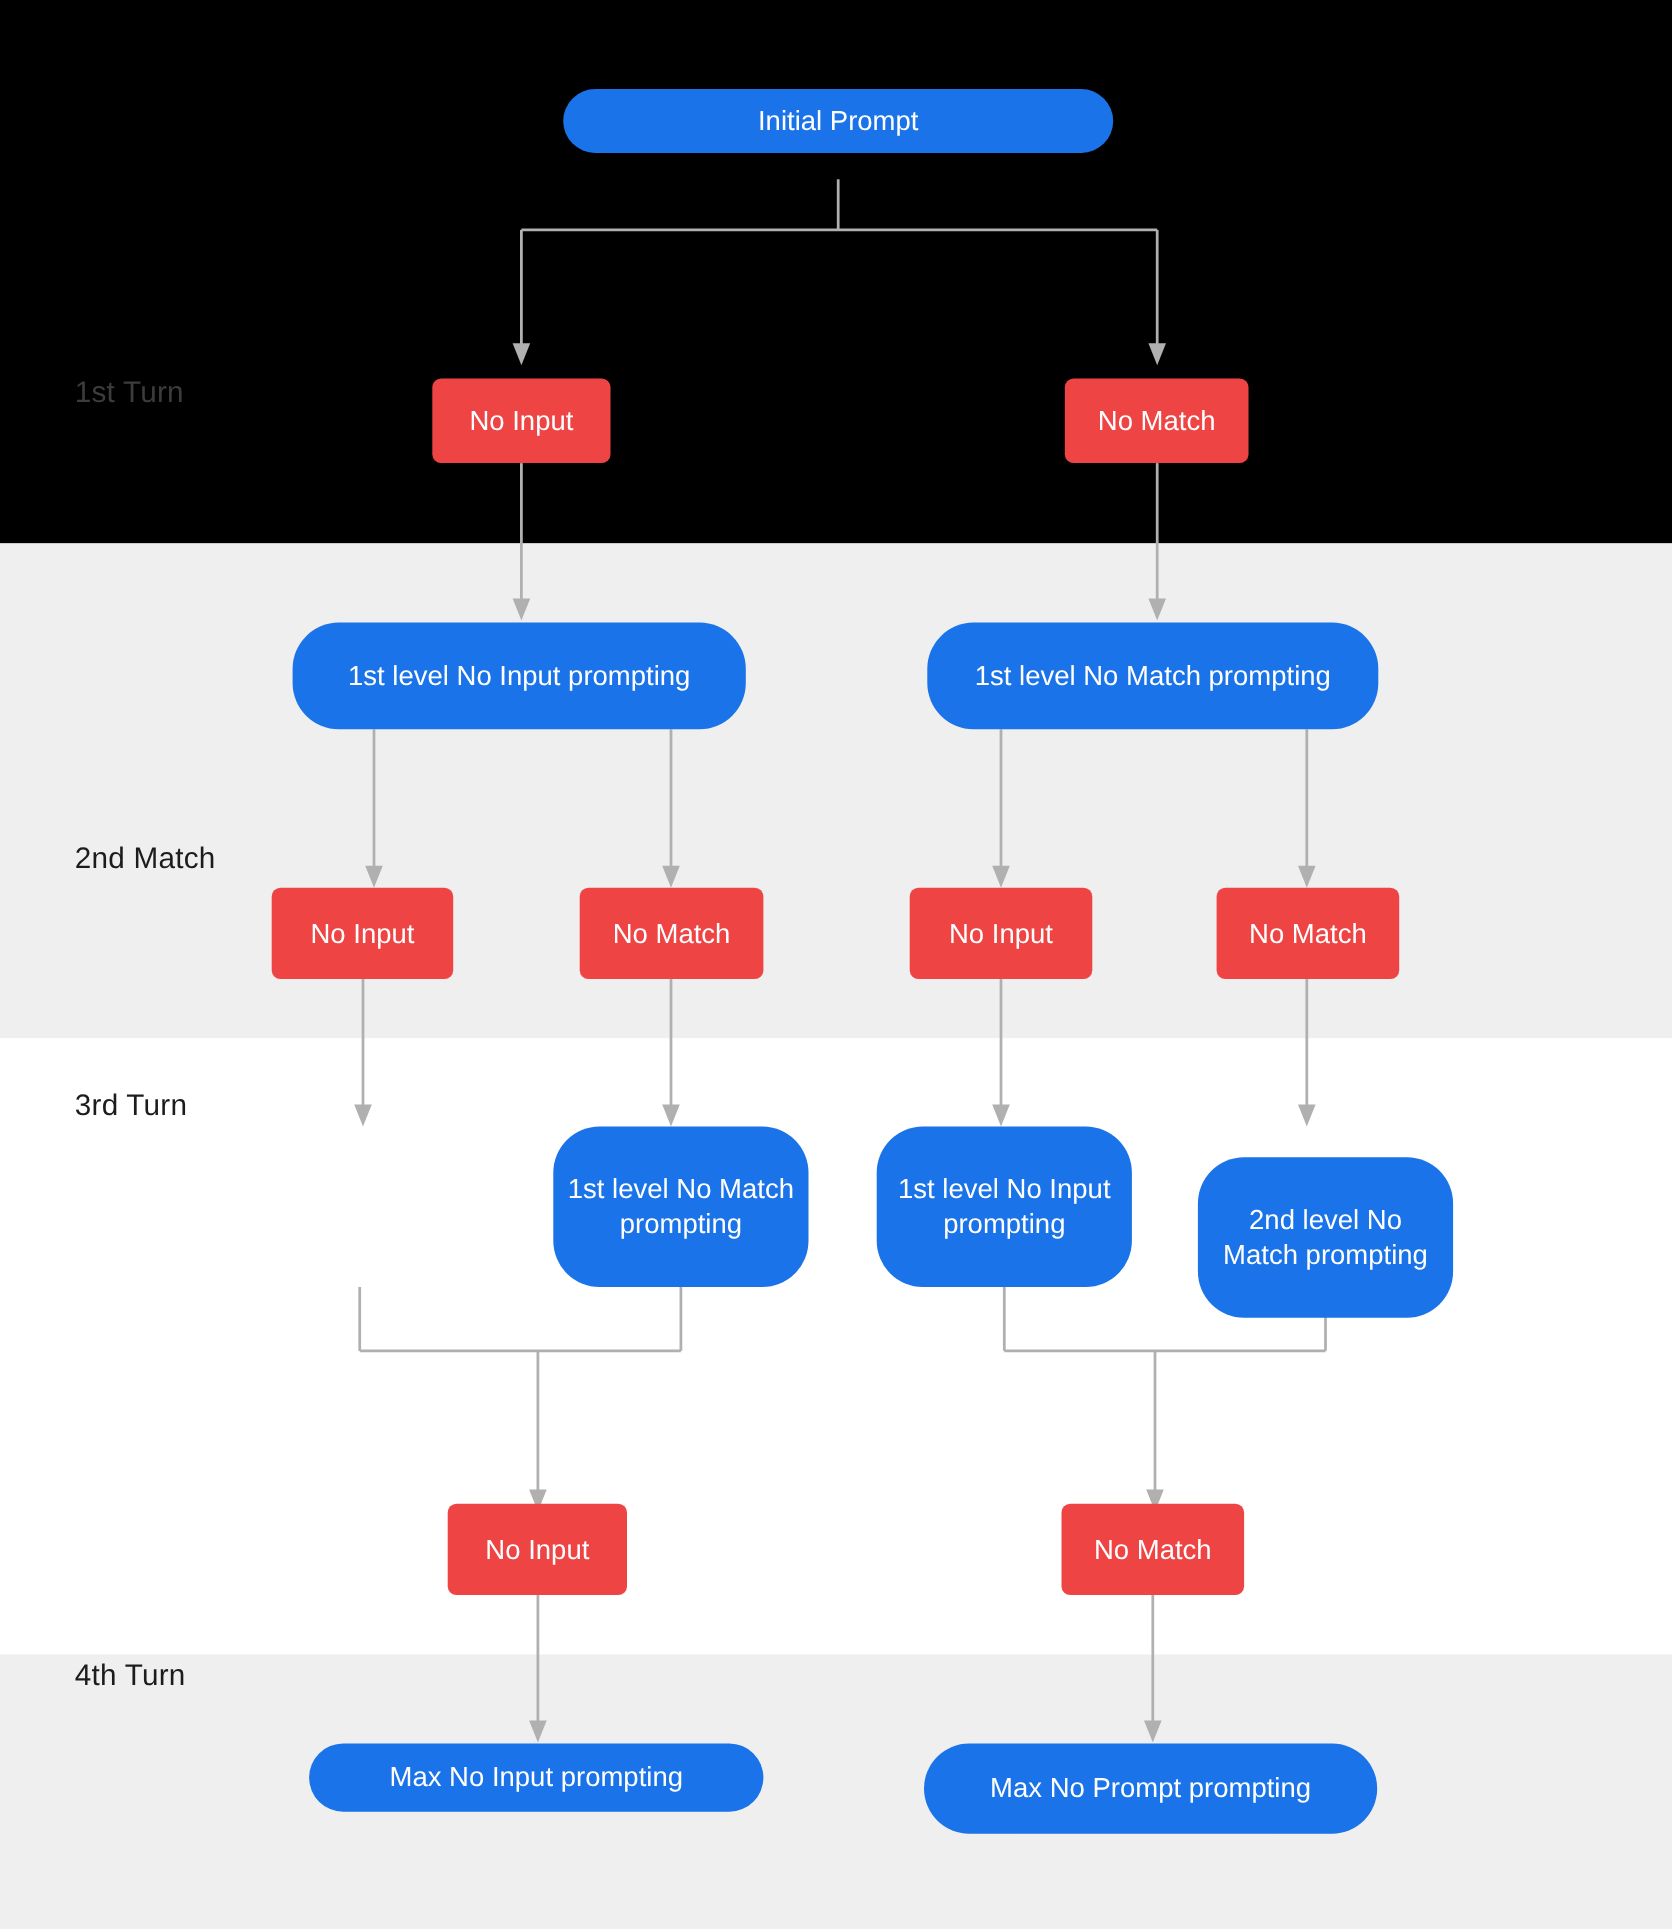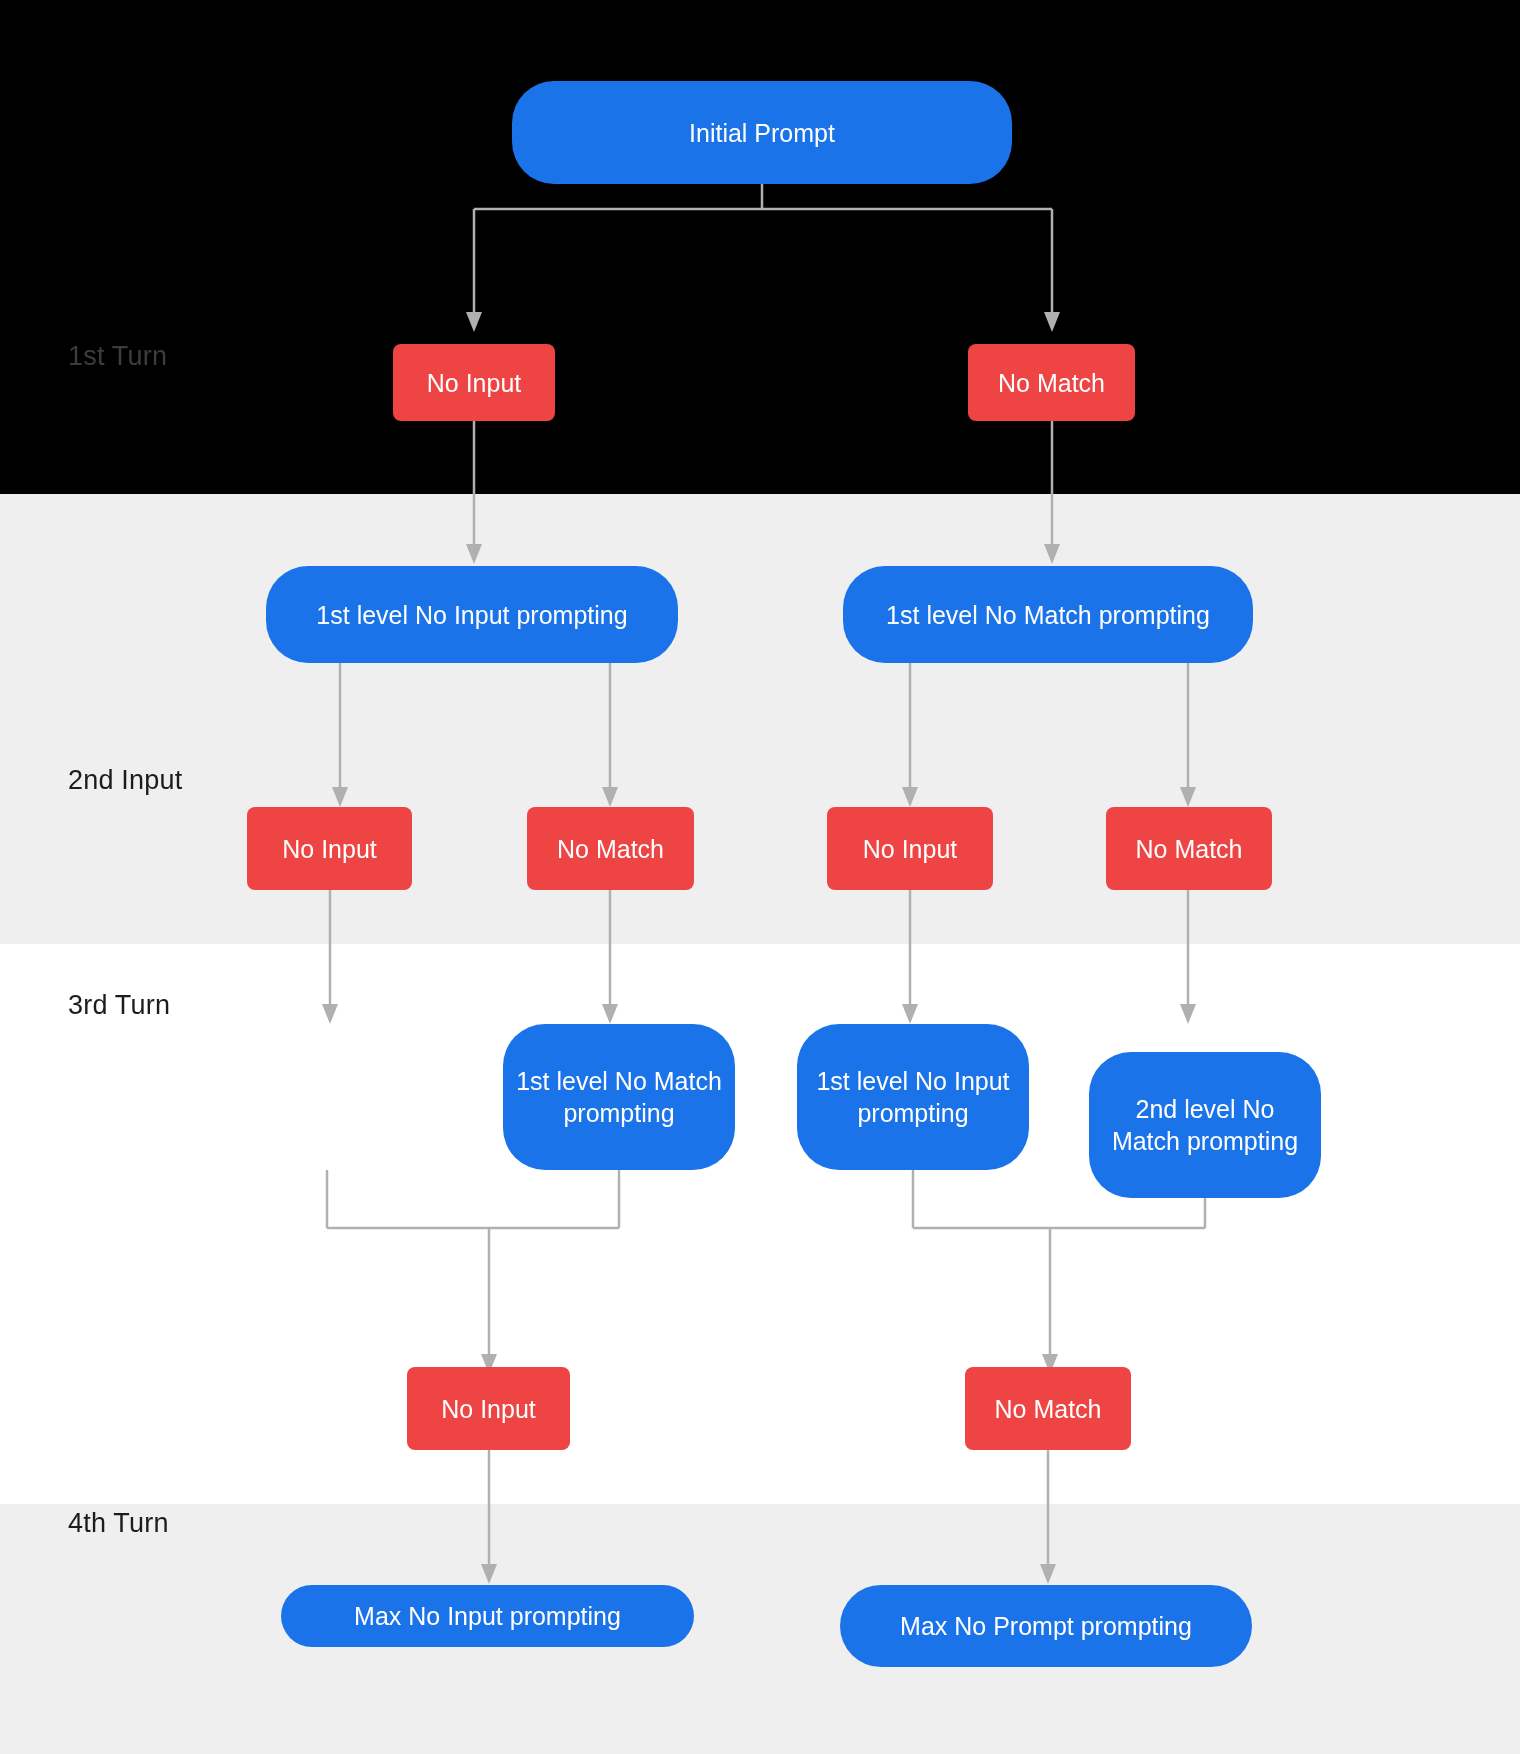--- a/index.html
+++ b/index.html
@@ -122,25 +122,25 @@
       <polygon points="910,1024 902,1004 918,1004"></polygon>
       <polygon points="1188,1024 1180,1004 1196,1004"></polygon>
       <polygon points="489,1374 481,1354 497,1354"></polygon>
       <polygon points="1050,1374 1042,1354 1058,1354"></polygon>
       <polygon points="489,1584 481,1564 497,1564"></polygon>
       <polygon points="1048,1584 1040,1564 1056,1564"></polygon>
     </g>
   </svg>
 
   <div class="turn-label on-dark" style="left:68px; top:341px;">1st Turn</div>
-  <div class="turn-label" style="left:68px; top:765px;">2nd Input</div>
+  <div class="turn-label" style="left:68px; top:765px;">2nd Match</div>
   <div class="turn-label" style="left:68px; top:990px;">3rd Turn</div>
   <div class="turn-label" style="left:68px; top:1508px;">4th Turn</div>
 
-  <div class="node blue" style="left:512px; top:81px; width:500px; height:103px;">Initial Prompt</div>
+  <div class="node blue" style="left:512px; top:81px; width:500px; height:58px;">Initial Prompt</div>
 
   <div class="node green" style="left:393px; top:344px; width:162px; height:77px;">No Input</div>
   <div class="node green" style="left:968px; top:344px; width:167px; height:77px;">No Match</div>
 
   <div class="node blue" style="left:266px; top:566px; width:412px; height:97px;">1st level No Input prompting</div>
   <div class="node blue" style="left:843px; top:566px; width:410px; height:97px;">1st level No Match prompting</div>
 
   <div class="node green" style="left:247px; top:807px; width:165px; height:83px;">No Input</div>
   <div class="node green" style="left:527px; top:807px; width:167px; height:83px;">No Match</div>
   <div class="node green" style="left:827px; top:807px; width:166px; height:83px;">No Input</div>

